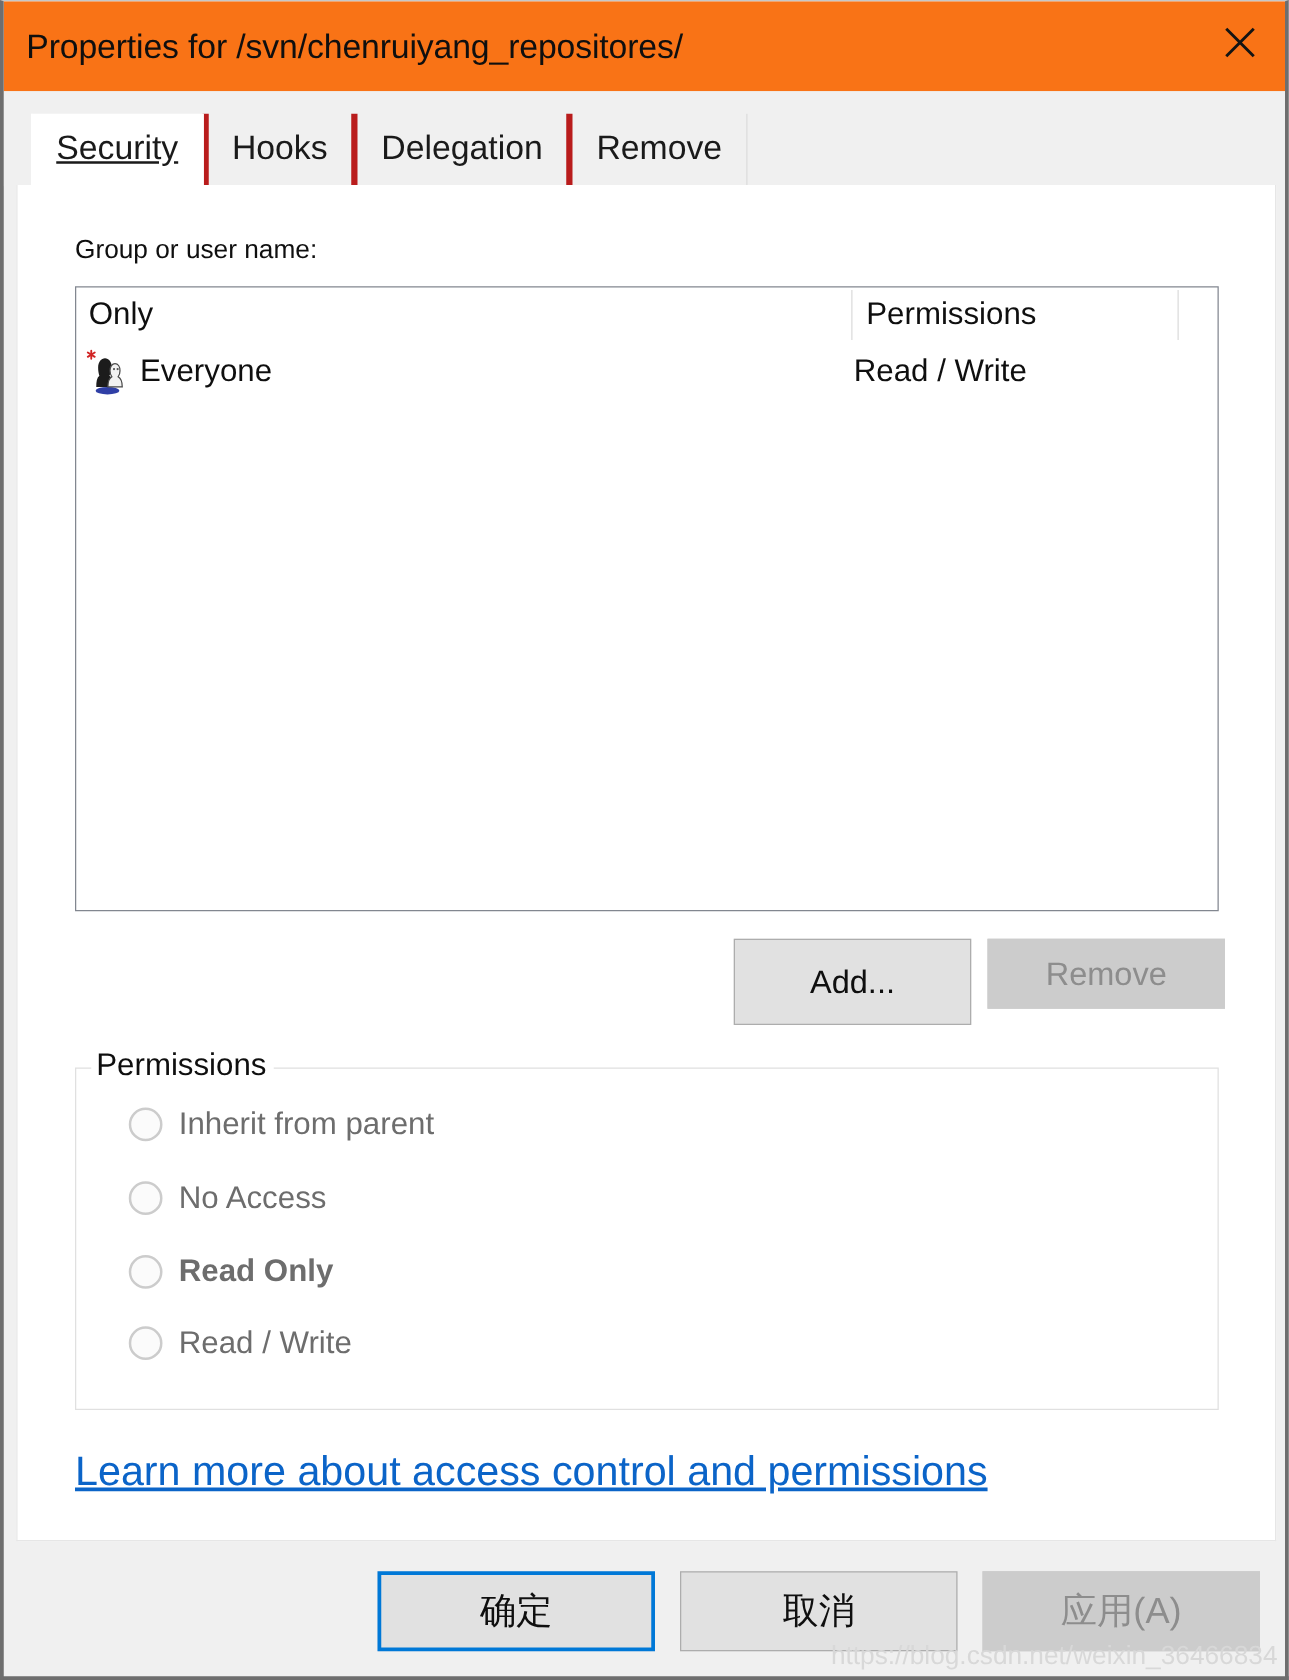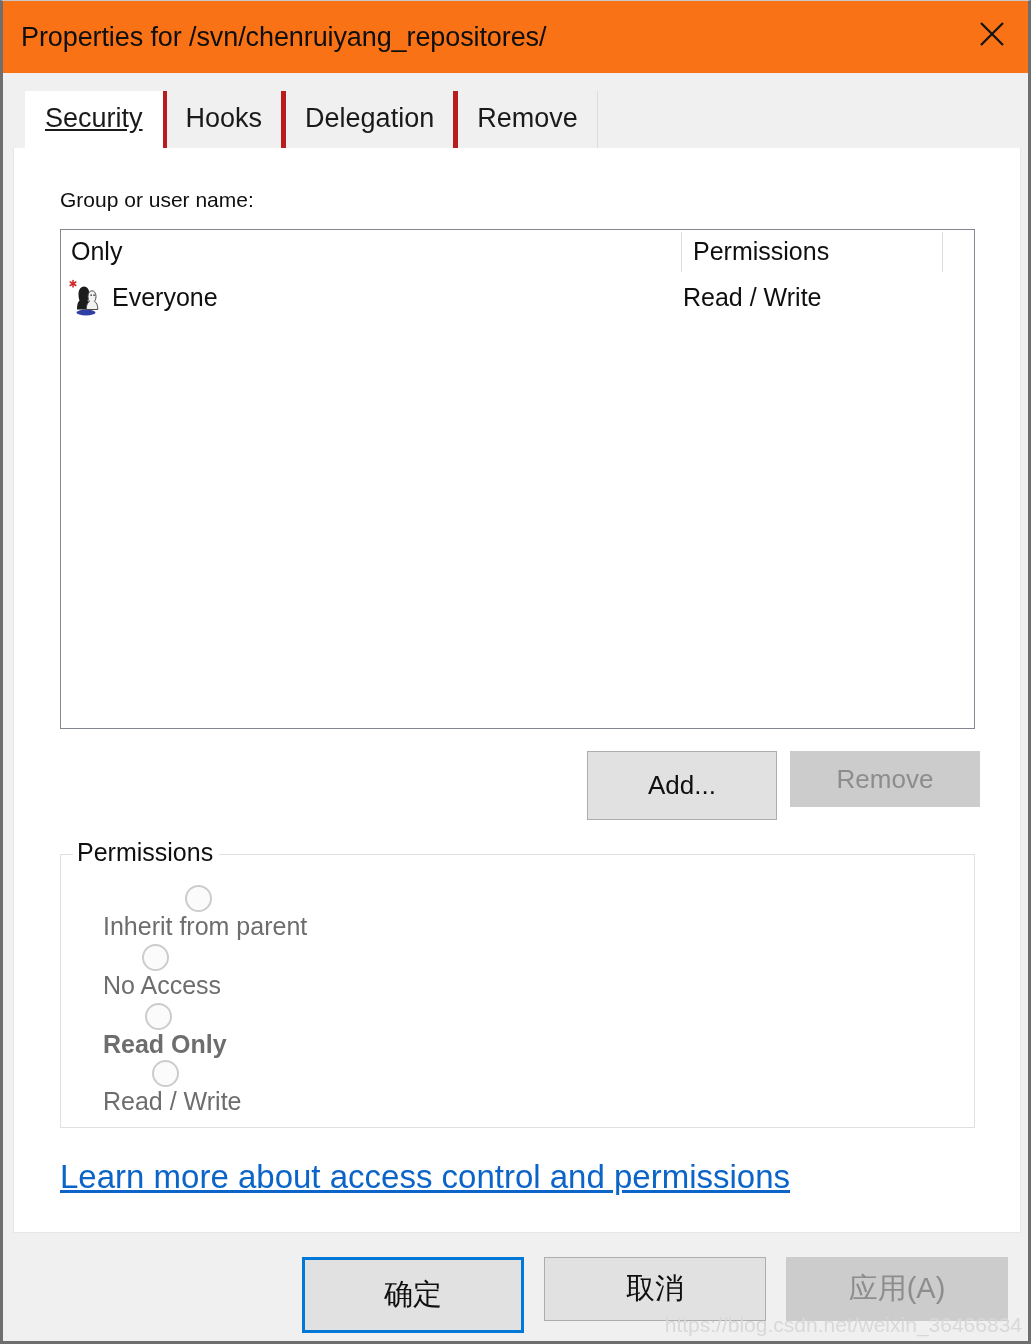--- a/index.html
+++ b/index.html
@@ -201,21 +201,20 @@
     font-size: 25px;
     color: #0f0f0f;
     white-space: nowrap;
   }
   .radio-row {
     position: absolute;
     left: 42px;
     display: flex;
     align-items: center;
     cursor: default;
-    flex-direction: column;
   }
   .radio-mark {
     width: 27px; height: 27px;
     border-radius: 50%;
     border: 2px solid #cccccc;
     background: #fbfbfb;
     margin-right: 13px;
     flex: 0 0 auto;
   }
   .radio-label {
@@ -247,21 +246,21 @@
     white-space: nowrap;
   }
   .fbtn.focused {
     border: 3px solid #0078d7;
   }
   .fbtn.disabled {
     background: #cccccc;
     border: 1px solid #cccccc;
     color: #8d8d8d;
   }
-  #btn-ok     { left: 299px; top: 1256px; width: 222px; height: 76px; }
+  #btn-ok     { left: 299px; top: 1256px; width: 222px; height: 64px; }
   #btn-cancel { left: 541px; top: 1256px; width: 222px; height: 64px; }
   #btn-apply  { left: 783px; top: 1256px; width: 222px; height: 64px; }
 
   
   #watermark {
     position: absolute;
     right: 6px; bottom: 4px;
     font-size: 21px;
     color: #d8d8d8;
     white-space: nowrap;

